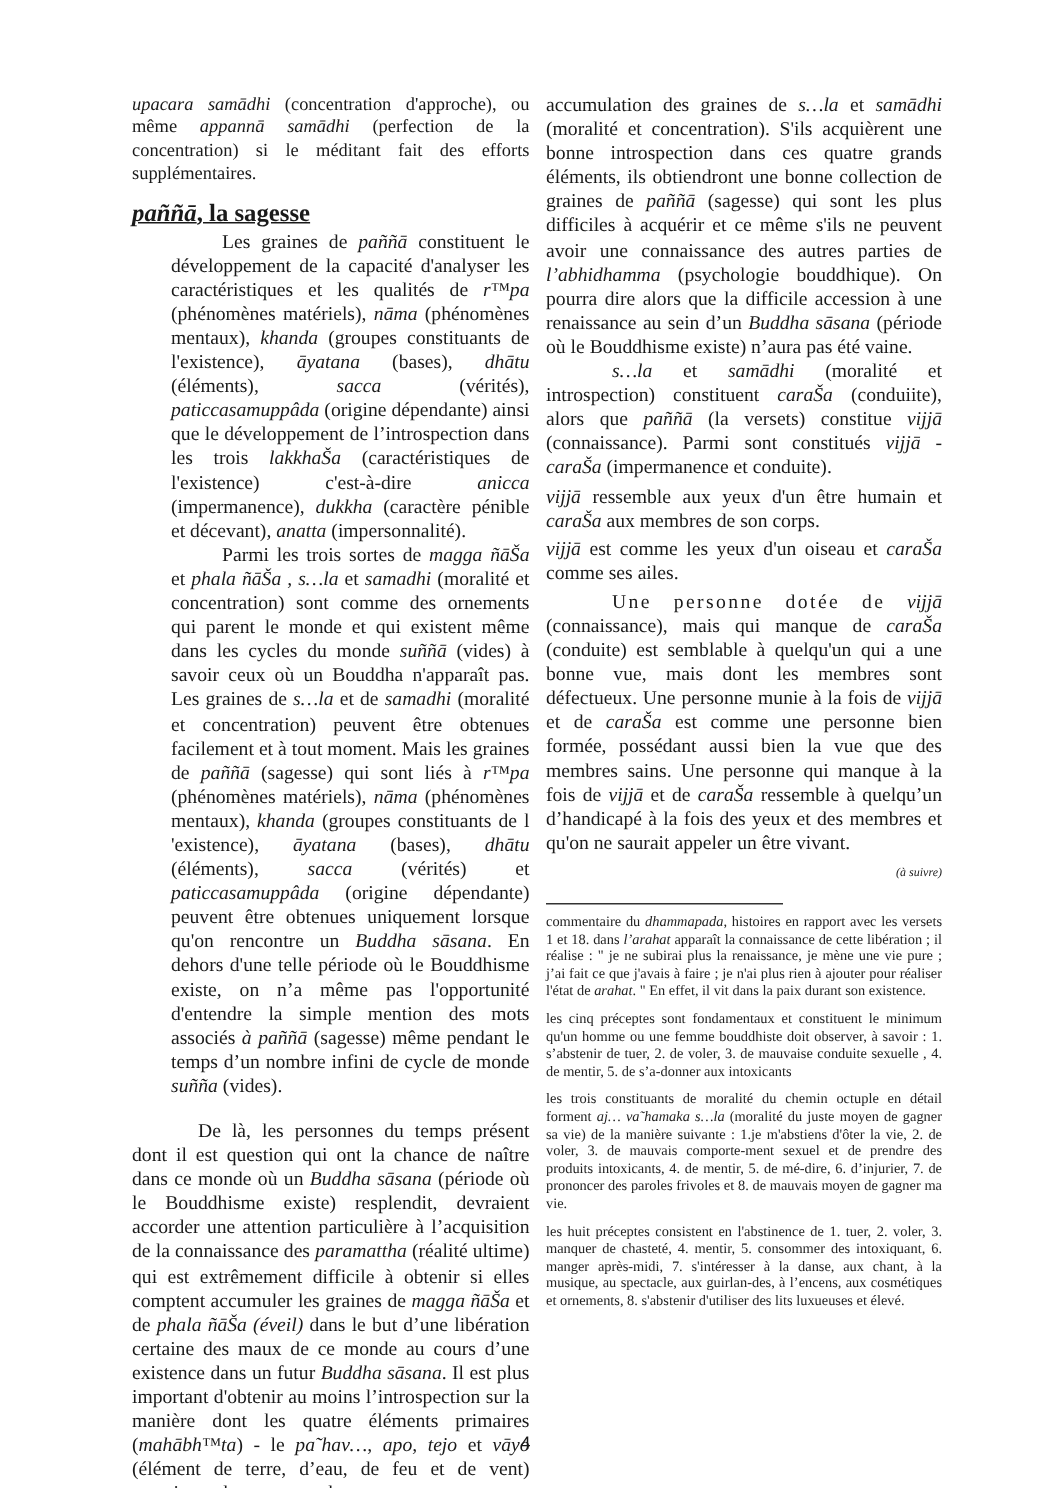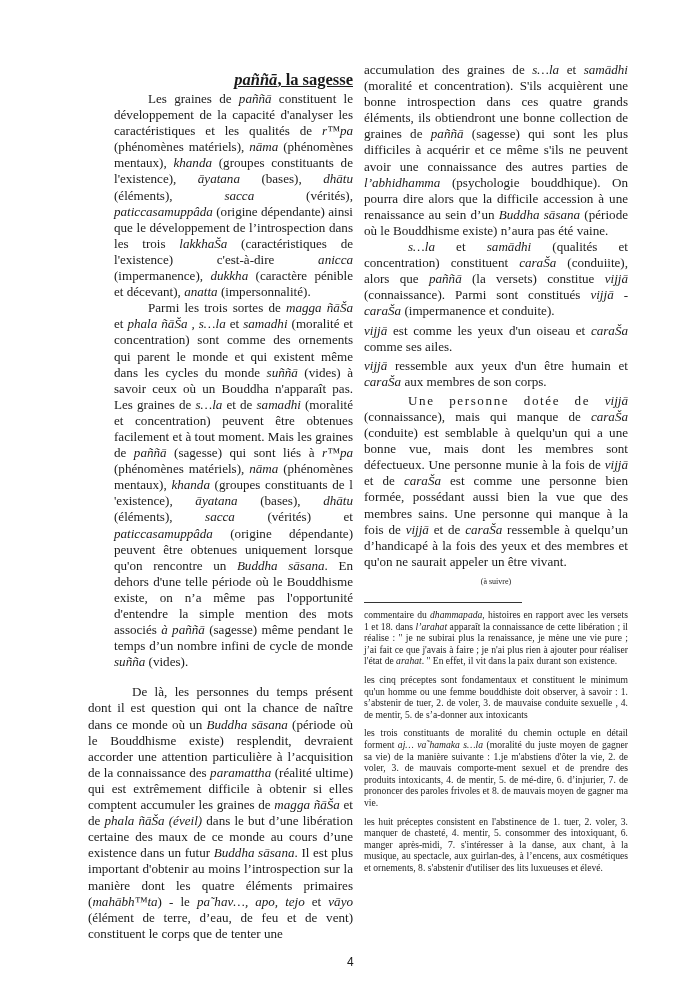--- a/index.html
+++ b/index.html
@@ -7,52 +7,53 @@
          font-family: "Liberation Serif", "DejaVu Serif", serif; color: #1a1a1a; }
   .col { position: absolute; top: 62px; width: 265px; font-size: 13.1px; line-height: 16.1px; }
   .col-left { left: 88px; }
   .col-right { left: 364px; width: 264px; }
   p { margin: 0; text-align: justify; }
   .indent { text-indent: 34px; margin-left: 26px; }
   .indent-big { text-indent: 44px; }
   .gap { margin-top: 10px; }
   .gap-s { margin-top: 3px; }
   .small { font-size: 12.3px; line-height: 15.4px; }
-  h2 { font-size: 16.5px; font-weight: bold; text-decoration: underline; margin: 8px 0 2px 0; line-height: 19px; text-align: right; }
+  h2 { font-size: 16.5px; font-weight: bold; text-decoration: underline; margin: 8px 0 2px 0; line-height: 19px; }
   .h2-right { font-size: 16.2px; margin: 9px 0 10px 0; }
   i { font-style: italic; }
   .spaced { letter-spacing: 1.6px; }
-  .asuivre { text-align: center; font-size: 8px; margin-top: 4px; }
+  .asuivre { text-align: right; font-size: 8px; font-style: italic; margin-top: 4px; }
   .rule { width: 158px; height: 0; border-top: 1px solid #333; margin: 12px 0 6px 0; }
   .fn { font-size: 9.6px; line-height: 11.6px; text-align: justify; margin: 0 0 7px 0; color: #222; }
   .pagenum { position: absolute; left: 347px; top: 955px; font-size: 12px; font-family: "Liberation Sans", sans-serif; }
 </style>
 </head>
 <body>
 
 <div class="col col-left">
+  <p class="small"><i>upacara samādhi</i><span> (concentration d'approche), ou même </span><i>appannā samādhi</i><span> (perfection de la concentration) si le méditant fait des efforts supplémentaires.</span></p>
 
   <h2><i>paññā</i><span>, la sagesse</span></h2>
 
   <p class="indent"><span>Les graines de </span><i>paññā</i><span> constituent le développement de la capacité d'analyser les caractéristiques et les qualités de </span><i>r™pa</i><span> (phénomènes matériels), </span><i>nāma</i><span> (phénomènes mentaux), </span><i>khanda</i><span> (groupes constituants de l'existence), </span><i>āyatana</i><span> (bases), </span><i>dhātu</i><span> (éléments), </span><i>sacca</i><span> (vérités), </span><i>paticcasamuppâda</i><span> (origine dépendante) ainsi que le développement de l’introspection dans les trois </span><i>lakkhaŠa</i><span> (caractéristiques de l'existence) c'est-à-dire </span><i>anicca</i><span> (impermanence), </span><i>dukkha</i><span> (caractère pénible et décevant), </span><i>anatta</i><span> (impersonnalité).</span></p>
 
   <p class="indent"><span>Parmi les trois sortes de </span><i>magga ñāŠa</i><span> et </span><i>phala ñāŠa , s…la</i><span> et </span><i>samadhi</i><span> (moralité et concentration) sont comme des ornements qui parent le monde et qui existent même dans les cycles du monde </span><i>suññā</i><span> (vides) à savoir ceux où un Bouddha n'apparaît pas. Les graines de </span><i>s…la</i><span> et de </span><i>samadhi</i><span> (moralité et concentration) peuvent être obtenues facilement et à tout moment. Mais les graines de </span><i>paññā</i><span> (sagesse) qui sont liés à </span><i>r™pa</i><span> (phénomènes matériels), </span><i>nāma</i><span> (phénomènes mentaux), </span><i>khanda</i><span> (groupes constituants de l 'existence), </span><i>āyatana</i><span> (bases), </span><i>dhātu</i><span> (éléments), </span><i>sacca</i><span> (vérités) et </span><i>paticcasamuppâda</i><span> (origine dépendante) peuvent être obtenues uniquement lorsque qu'on rencontre un </span><i>Buddha  sāsana</i><span>. En dehors d'une telle période où le Bouddhisme existe, on n’a même pas l'opportunité d'entendre la simple mention des mots associés </span><i>à paññā</i><span> (sagesse) même pendant le temps d’un nombre infini de cycle de monde </span><i>suñña</i><span> (vides).</span></p>
 
   <p class="indent-big gap" style="margin-top:14px"><span>De là, les personnes du temps présent dont il est question qui ont la chance de naître dans ce monde où un </span><i>Buddha  sāsana</i><span> (période où le Bouddhisme existe) resplendit, devraient accorder une attention particulière à l’acquisition de la connaissance des </span><i>paramattha</i><span>  (réalité ultime) qui est extrêmement difficile à obtenir si elles comptent accumuler les graines de </span><i>magga ñāŠa</i><span> et de </span><i>phala ñāŠa (éveil)</i><span> dans le but d’une libération certaine des maux de ce monde au cours d’une existence dans un futur </span><i>Buddha sāsana</i><span>. Il est plus important d'obtenir au moins l’introspection sur la manière dont les quatre éléments primaires (</span><i>mahābh™ta</i><span>) - le </span><i>pa˜hav…, apo, tejo</i><span> et </span><i>vāyo</i><span> (élément de terre, d’eau, de feu et de vent) constituent le corps que de tenter une</span></p>
 </div>
 
 <div class="col col-right">
   <p><span>accumulation des graines de </span><i>s…la</i><span> et </span><i>samādhi</i><span> (moralité et concentration). S'ils acquièrent une bonne introspection dans ces quatre grands éléments, ils obtiendront une bonne collection de graines de </span><i>paññā</i><span> (sagesse) qui sont les plus difficiles à acquérir et ce même s'ils ne peuvent avoir une connaissance des autres parties de </span><i>l’abhidhamma</i><span> (psychologie bouddhique). On pourra dire alors que la difficile accession à une renaissance au sein d’un </span><i>Buddha  sāsana</i><span> (période où le Bouddhisme existe) n’aura pas été vaine.</span></p>
 
 
-  <p class="indent-big"><i>s…la</i><span> et </span><i>samādhi</i><span> (qualités et concentration) constituent </span><i>caraŠa</i><span> (conduiite), alors que </span><i>paññā</i><span> (la versets) constitue </span><i>vijjā</i><span> (connaissance). Parmi sont constitués </span><i>vijjā - caraŠa</i><span> (impermanence et conduite).</span></p>
+  <p class="indent-big"><i>s…la</i><span> et </span><i>samādhi</i><span> (moralité et introspection) constituent </span><i>caraŠa</i><span> (conduiite), alors que </span><i>paññā</i><span> (la versets) constitue </span><i>vijjā</i><span> (connaissance). Parmi sont constitués </span><i>vijjā - caraŠa</i><span> (impermanence et conduite).</span></p>
+
+  <p class="gap-s"><i>vijjā</i><span> ressemble aux yeux d'un être humain et </span><i>caraŠa</i><span> aux membres de son corps.</span></p>
 
   <p class="gap-s"><i>vijjā</i><span> est comme les yeux d'un oiseau et </span><i>caraŠa</i><span> comme ses ailes.</span></p>
-
-  <p class="gap-s"><i>vijjā</i><span> ressemble aux yeux d'un être humain et </span><i>caraŠa</i><span> aux membres de son corps.</span></p>
 
 
   <p class="indent-big gap-s"><span class="spaced">Une personne dotée de </span><i>vijjā</i><span> (connaissance), mais qui manque de </span><i>caraŠa</i><span> (conduite) est semblable à quelqu'un qui a une bonne vue, mais dont les membres sont défectueux. Une personne munie à la fois de </span><i>vijjā</i><span> et de </span><i>caraŠa</i><span> est comme une personne bien formée, possédant aussi bien la vue que des membres sains. Une personne qui manque à la fois de </span><i>vijjā</i><span> et de </span><i>caraŠa</i><span> ressemble à quelqu’un d’handicapé à la fois des yeux et des membres et qu'on ne saurait appeler un être vivant.</span></p>
 
   <div class="asuivre">(à suivre)</div>
 
   <div class="rule"></div>
 
   <div class="fn"><span>commentaire du </span><i>dhammapada</i><span>, histoires en rapport avec les versets 1 et 18. dans </span><i>l’arahat</i><span> apparaît la connaissance de cette libération ; il réalise : " je ne subirai plus la renaissance, je mène une vie pure ; j’ai fait ce que j'avais à faire ; je n'ai plus rien à ajouter pour réaliser l'état de </span><i>arahat</i><span>. " En effet, il vit dans la paix durant son existence.</span></div>
 

